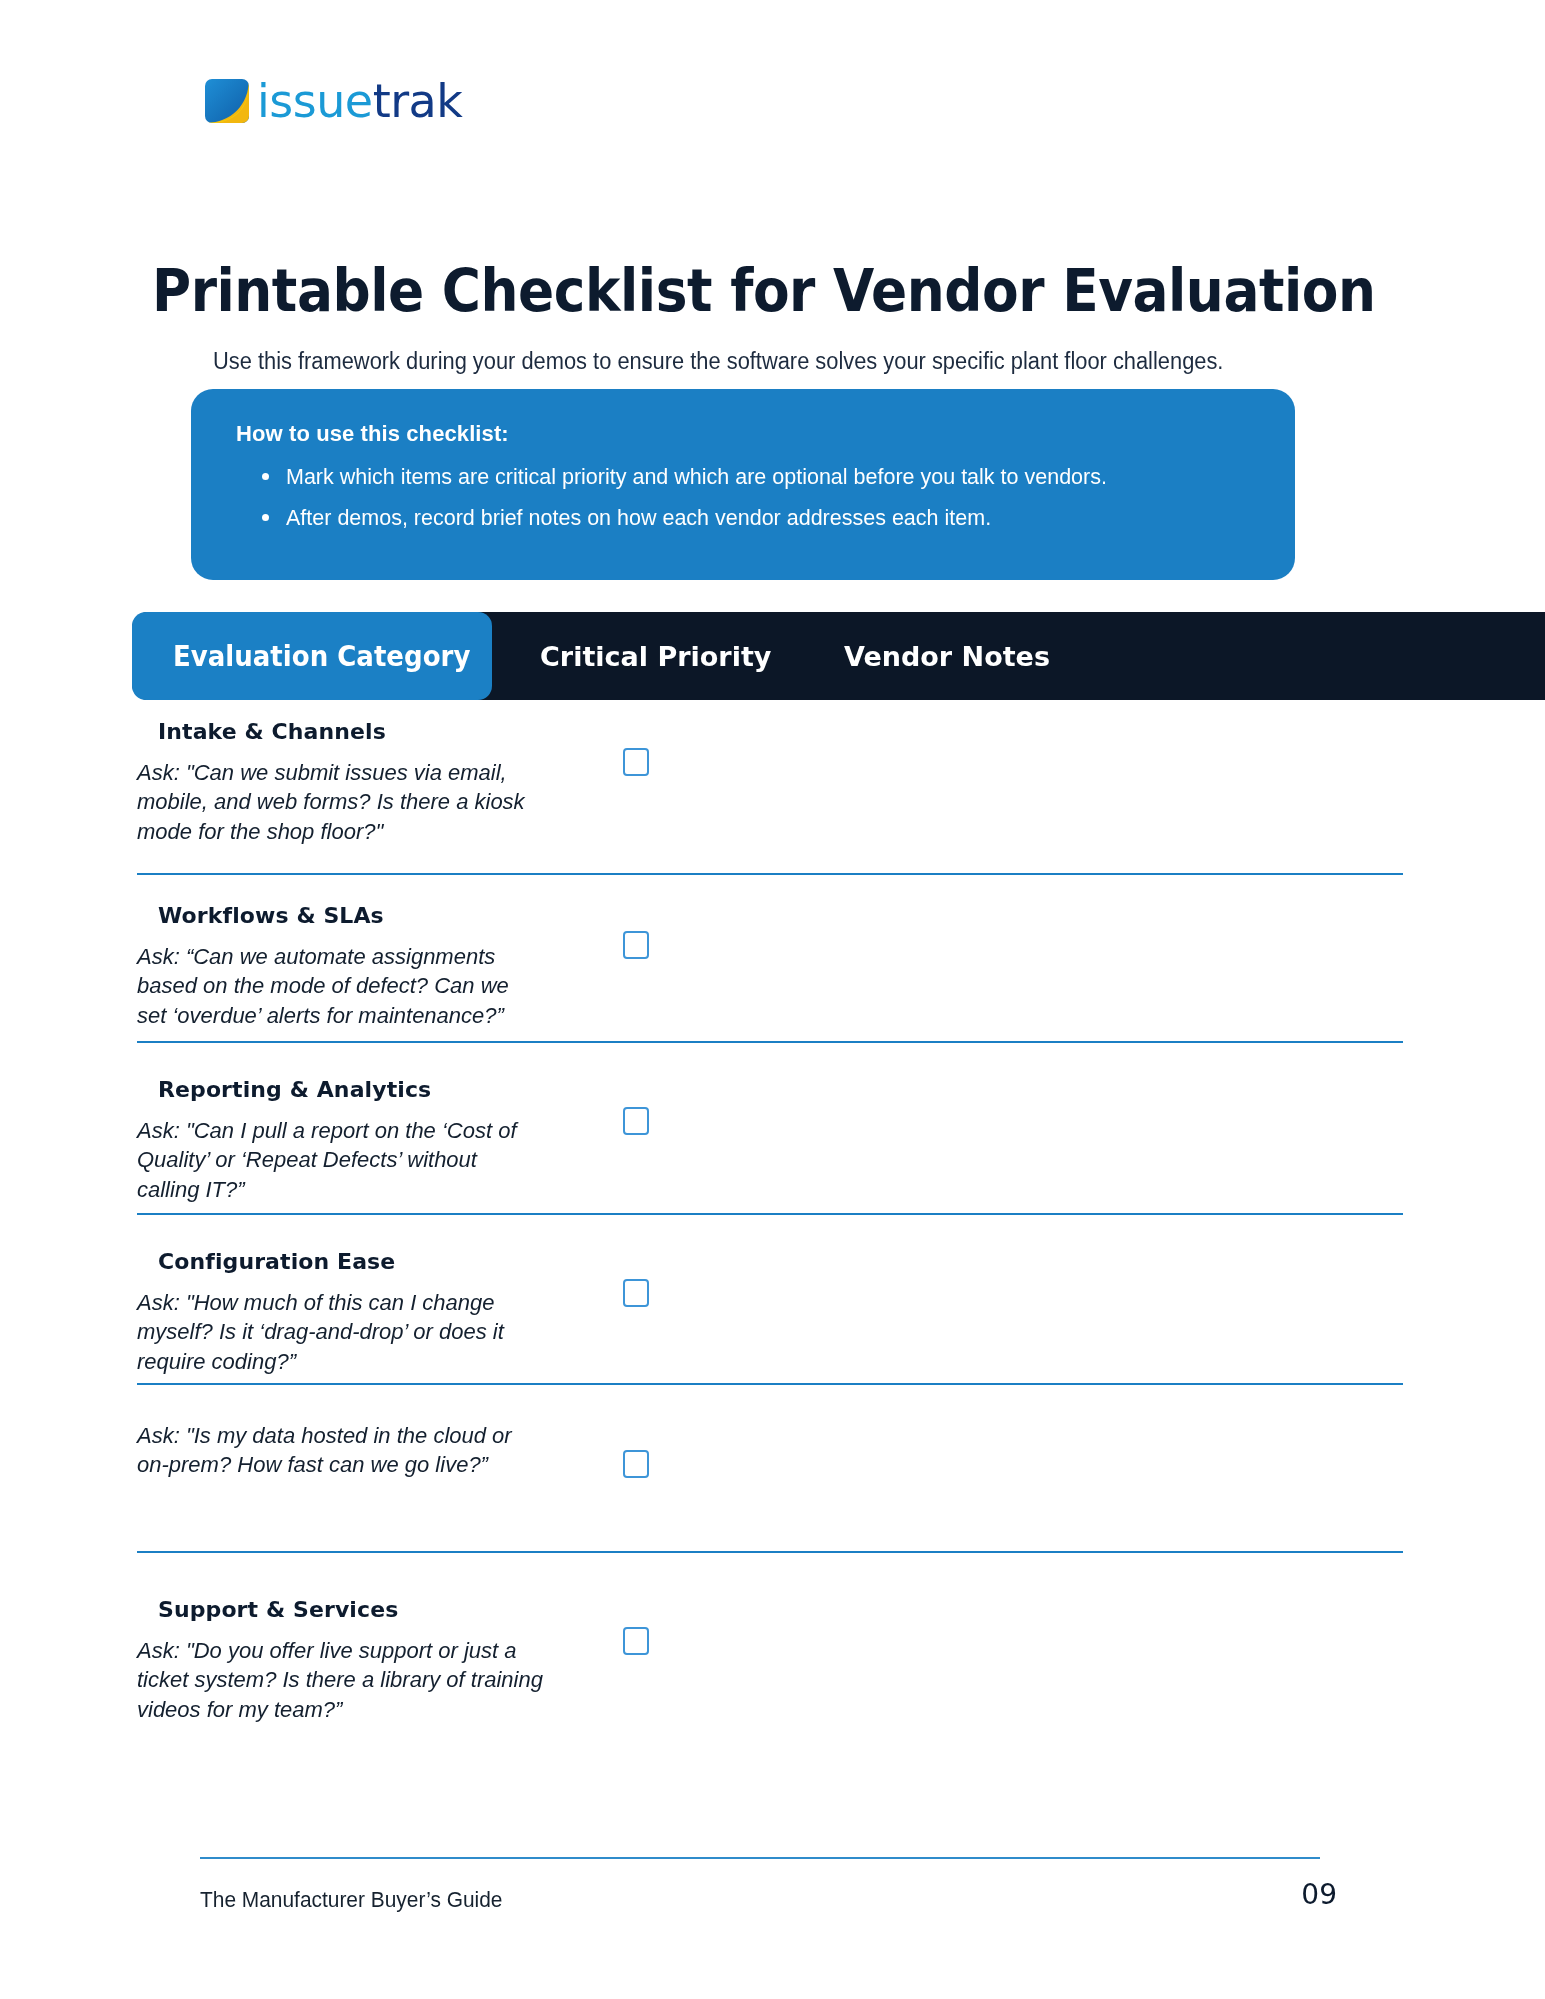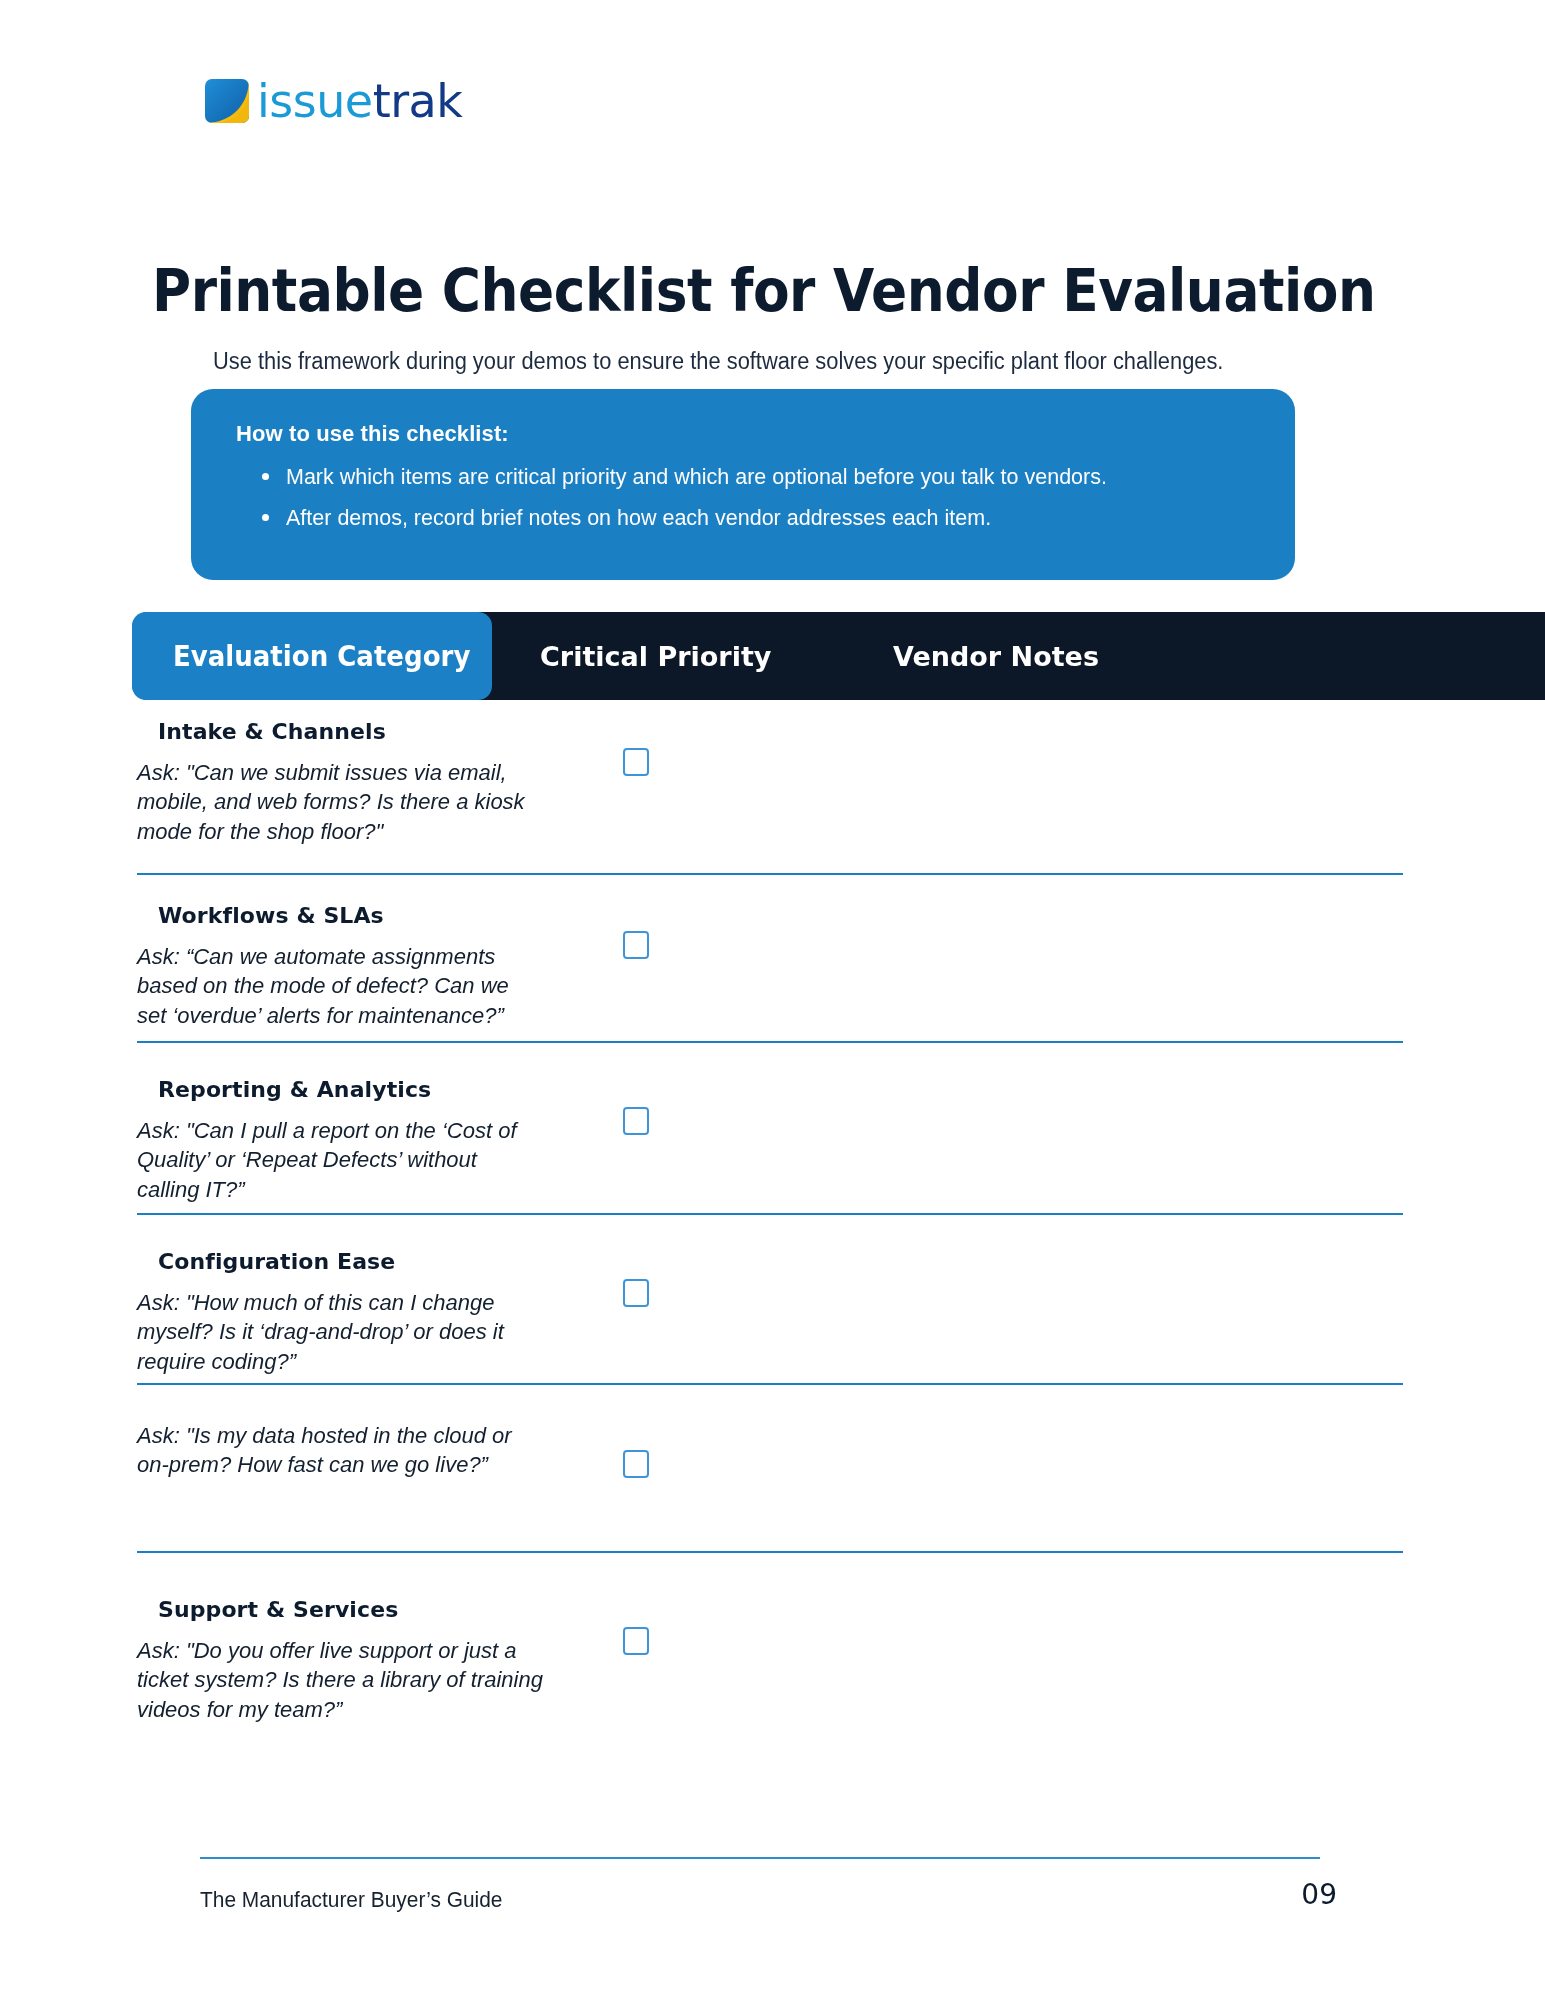--- a/index.html
+++ b/index.html
@@ -156,21 +156,21 @@
     display: flex;
     align-items: center;
     font-family: "DejaVu Sans", sans-serif;
     font-size: 27px;
     font-weight: 700;
     color: #ffffff;
     transform-origin: left center;
     white-space: nowrap;
   }
   .th-priority { left: 408px; }
-  .th-notes    { left: 761px; }
+  .th-notes    { left: 712px; }
 
   
   .rows {
     position: absolute;
     left: 9px;
     top: 719px;
     width: 1528px;
   }
   .row {
     position: relative;

